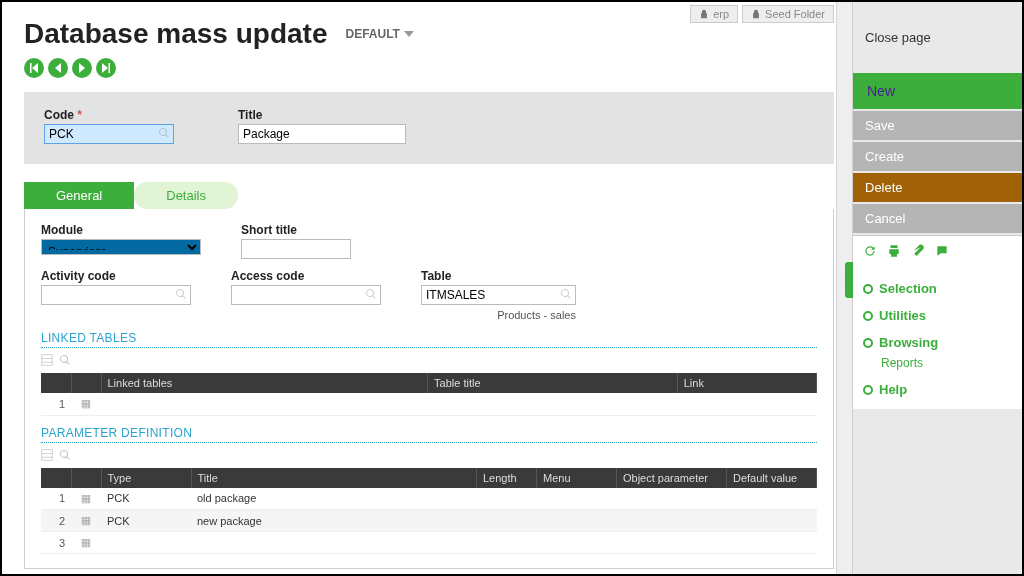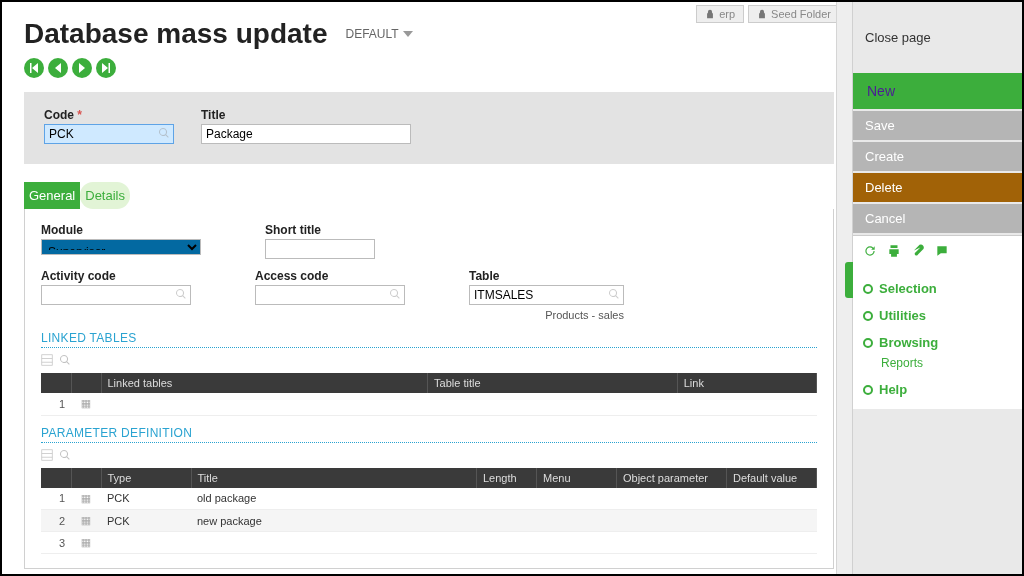--- a/index.html
+++ b/index.html
@@ -3,58 +3,58 @@
 <meta charset="utf-8">
 <style>
   * { box-sizing: border-box; margin: 0; padding: 0; }
   body { font-family: Arial, Helvetica, sans-serif; font-size: 12px; color: #333; background: #fff; width: 1024px; height: 576px; overflow: hidden; border: 2px solid #000; position: relative; }
   .app { display: flex; width: 100%; height: 100%; }
   .main { flex: 1; padding: 0 18px 0 22px; position: relative; overflow: hidden; }
   .rsb { width: 170px; background: #e9e9e9; display: flex; flex-direction: column; position: relative; border-left: 1px solid #d0d0d0; }
   .scroll-gutter { position: absolute; right: 0; top: 0; width: 16px; height: 100%; background: #eee; border-left: 1px solid #d5d5d5; }
 
   
-  .toplinks { position: absolute; top: 3px; right: 12px; display: flex; gap: 4px; }
+  .toplinks { position: absolute; top: 3px; right: 18px; display: flex; gap: 4px; }
   .tl { background: #eee; border: 1px solid #ccc; padding: 2px 8px; font-size: 11px; color: #888; display: flex; align-items: center; gap: 4px; }
   .tl svg { width: 10px; height: 10px; opacity: .5; }
 
   
   .titlebar { display: flex; align-items: center; gap: 18px; padding-top: 16px; }
   .title { font-size: 28px; font-weight: 700; color: #222; }
-  .badge { font-weight: 400; font-size: 12px; color: #666; display: flex; align-items: center; gap: 4px; text-transform: uppercase; }
+  .badge { font-weight: 700; font-size: 12px; color: #666; display: flex; align-items: center; gap: 4px; text-transform: uppercase; }
   .badge::after { content: ""; border-left: 5px solid transparent; border-right: 5px solid transparent; border-top: 6px solid #999; display: inline-block; }
 
   
   .navrow { margin-top: 8px; display: flex; gap: 4px; }
   .nc { width: 20px; height: 20px; border-radius: 50%; background: #3cae3c; display: flex; align-items: center; justify-content: center; color: #fff; }
   .nc svg { width: 10px; height: 10px; fill: #fff; }
 
   
   .hdrblock { background: #e3e3e3; margin-top: 14px; padding: 16px 20px 20px 20px; }
-  .fldrow { display: flex; gap: 27px; }
+  .fldrow { display: flex; gap: 64px; }
   .fld { display: flex; flex-direction: column; gap: 2px; }
   .lbl { font-weight: 700; font-size: 12px; color: #222; }
   .req::after { content: " *"; color: #d9534f; font-weight: 700; }
   .inp { border: 1px solid #bbb; background: #fff; height: 20px; padding: 0 4px; font-size: 12px; }
   .inp.lookup { padding-right: 20px; position: relative; }
   .lookup-wrap { position: relative; display: inline-block; }
   .lookup-wrap .mag { position: absolute; right: 4px; top: 3px; opacity: .5; }
   .code-inp { width: 130px; background: #cfe9ff; border: 1px solid #5ea3e6; }
-  .title-inp { width: 210px; }
+  .title-inp { width: 168px; }
 
   
   .tabs { display: flex; margin-top: 18px; }
-  .tab { padding: 6px 5px; font-size: 13px; }
+  .tab { padding: 6px 32px; font-size: 13px; }
   .tab.active { background: #3cae3c; color: #fff; }
   .tab.inactive { background: #e2f4d6; color: #3cae3c; border-radius: 13px; }
 
   
   .panel { border: 1px solid #d0d0d0; border-top: none; padding: 14px 16px; }
 
-  .row { display: flex; gap: 64px; margin-bottom: 10px; }
+  .row { display: flex; gap: 40px; margin-bottom: 10px; }
   select.inp { width: 160px; height: 16px; padding: 4px 2px; background: #0369a1; }
   .aclookup { width: 150px; }
   .tbl-inp { width: 155px; }
   .hint { color: #555; font-size: 11px; margin-top: 2px; display: block; text-align: right; }
 
   
   .seclbl { color: #2aa3d1; font-size: 12px; letter-spacing: .3px; margin: 10px 0 6px 0; border-bottom: 1px dotted #2aa3d1; padding-bottom: 2px; }
   .secicons { display: flex; gap: 6px; margin-bottom: 4px; opacity: .6; }
 
   

